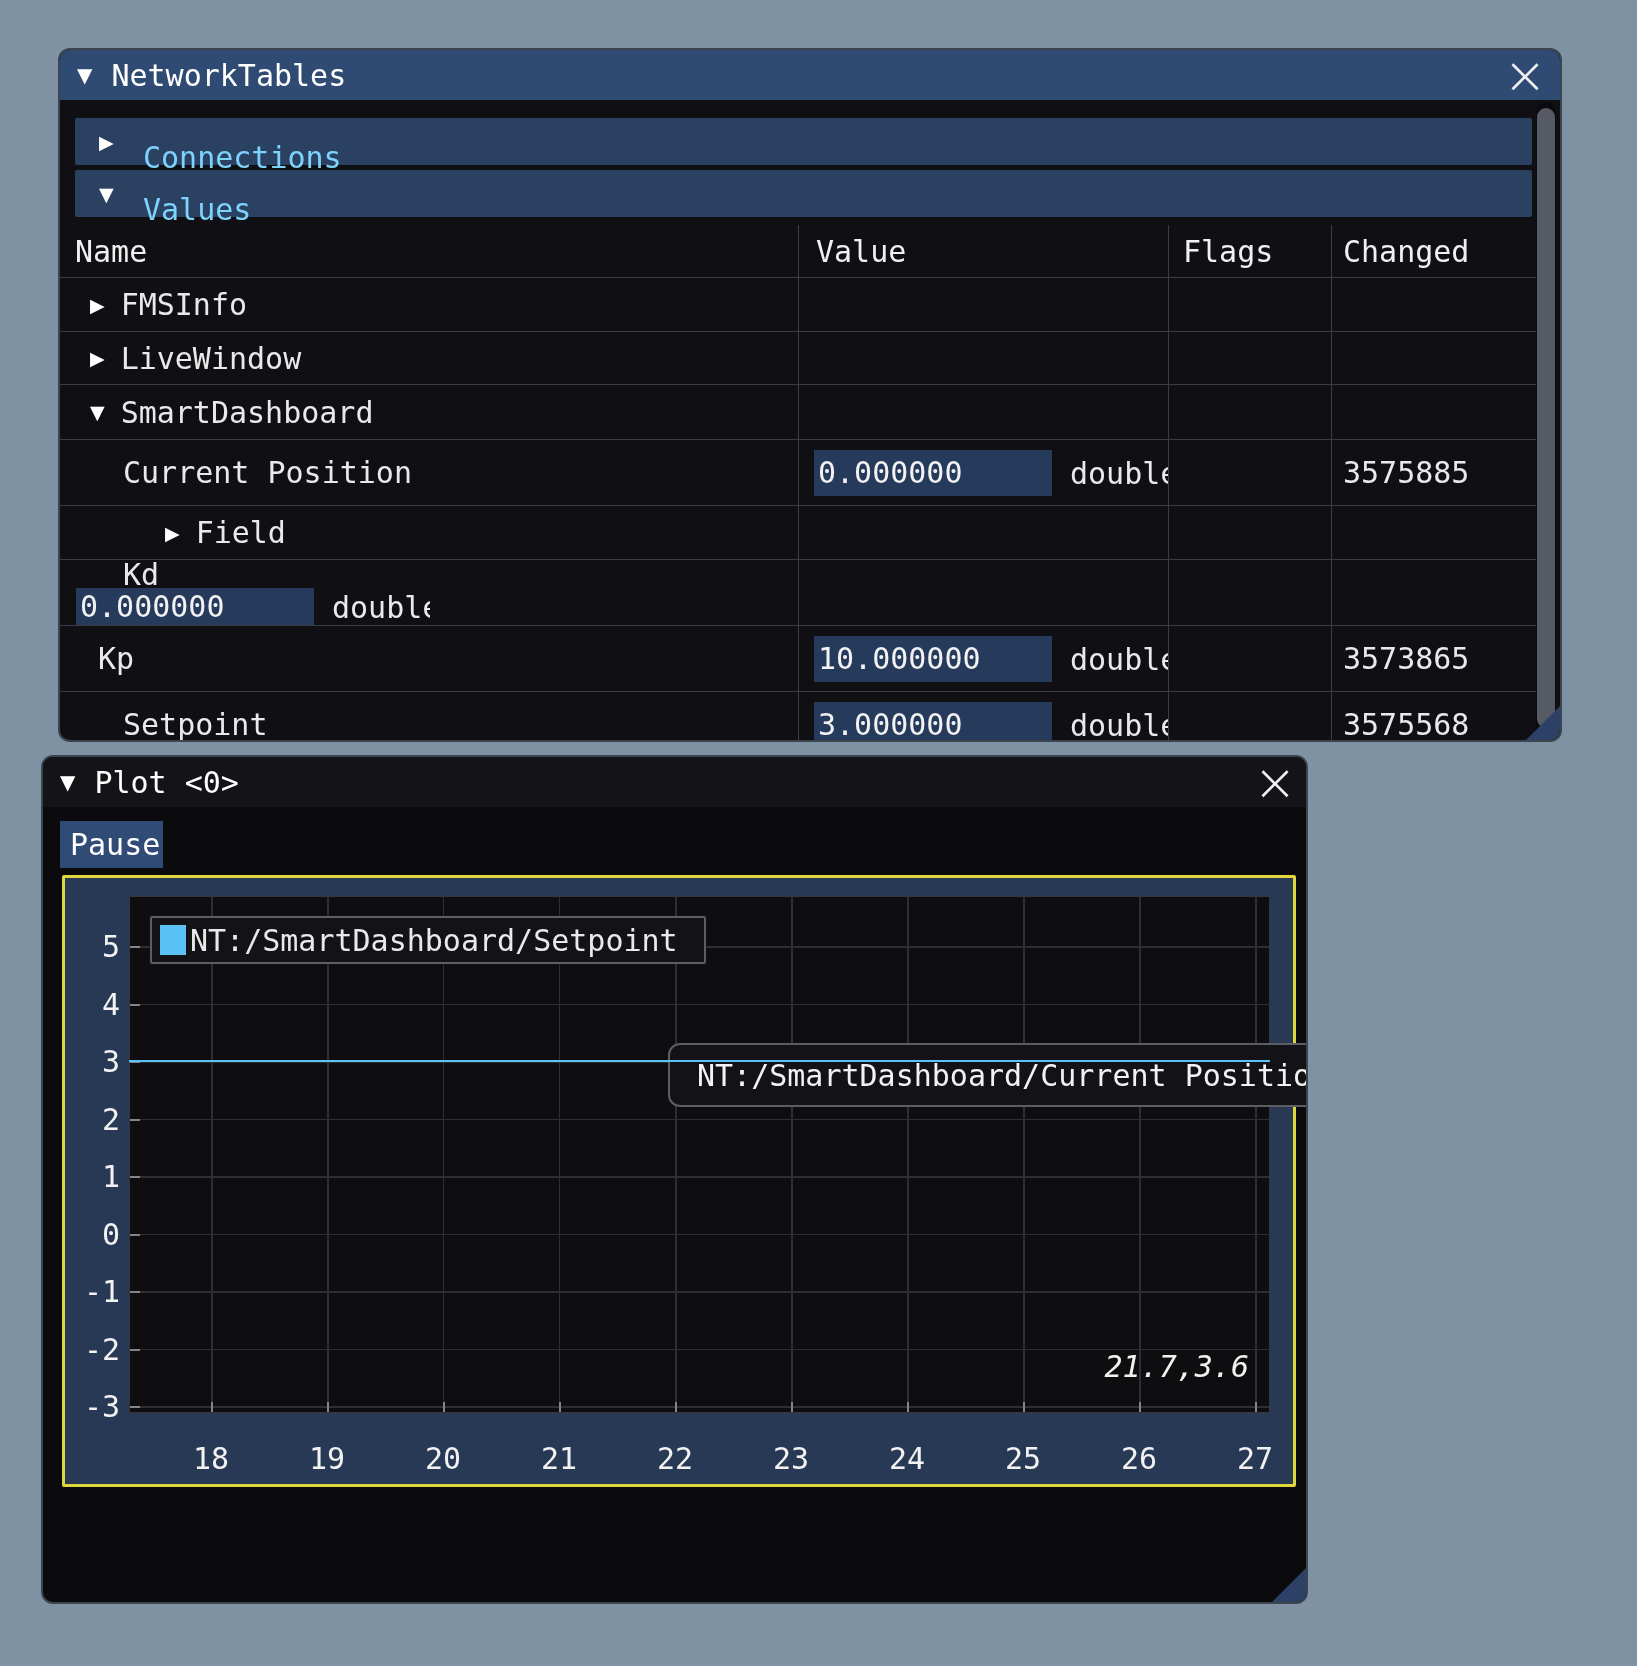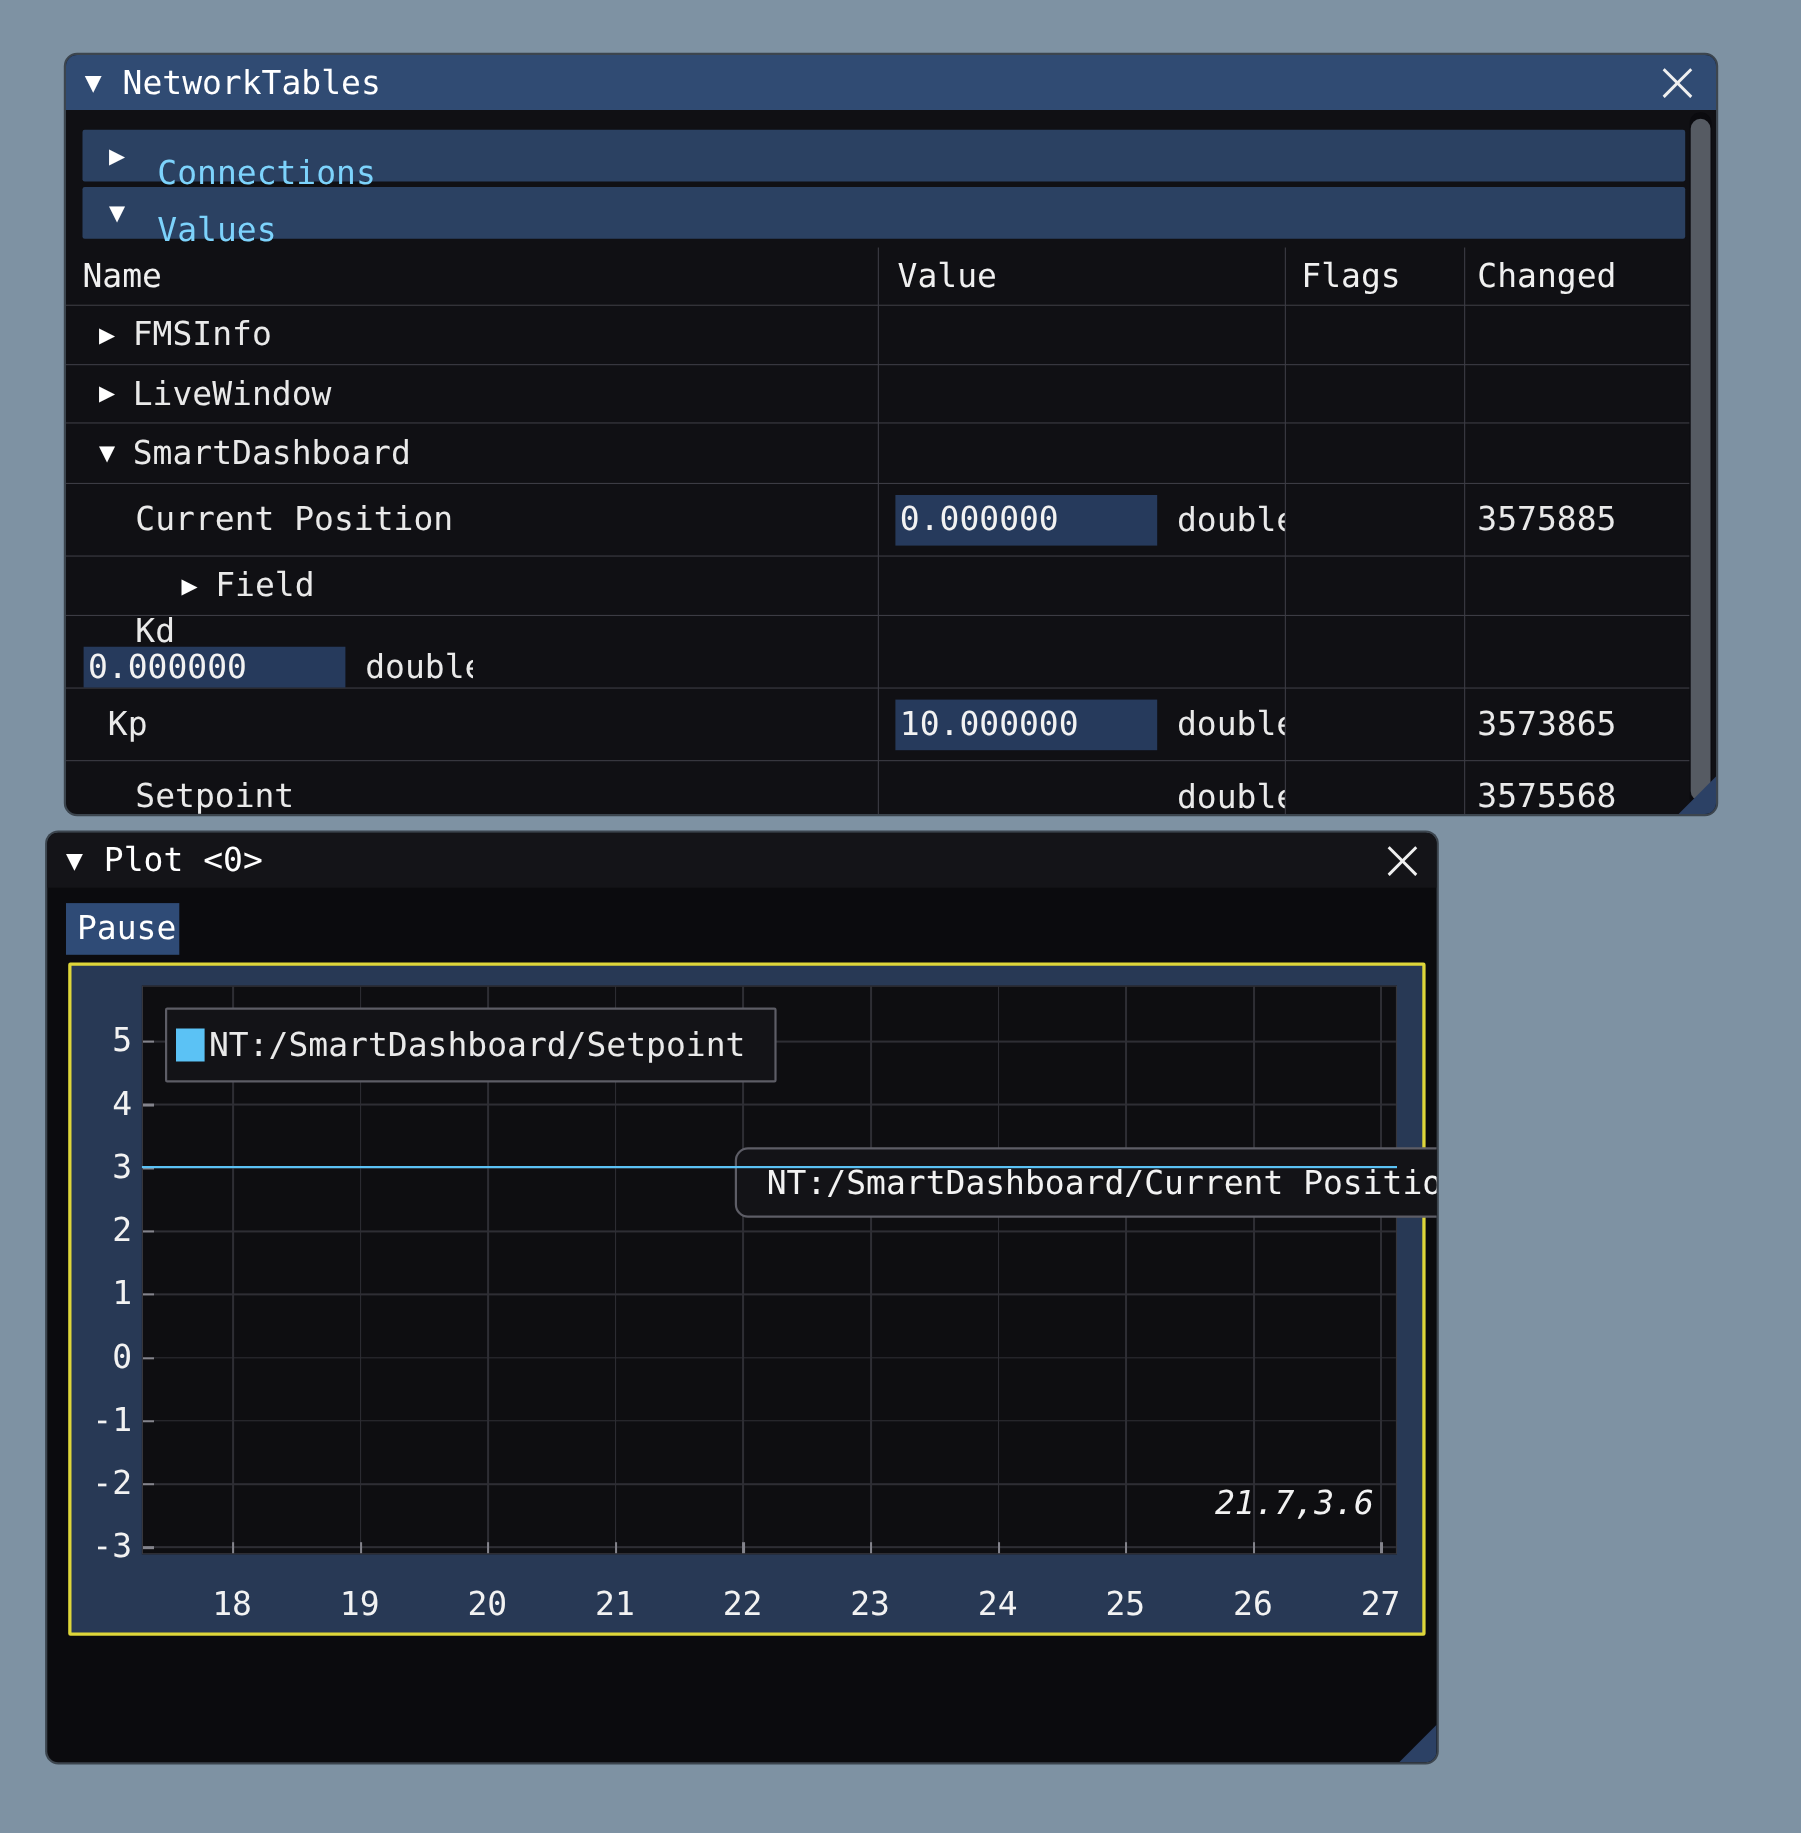--- a/index.html
+++ b/index.html
@@ -78,21 +78,21 @@
   .xtick-strip{position:absolute; left:0; bottom:0; width:100%; height:10px;
     background:repeating-linear-gradient(90deg, #84848c 0 2px, transparent 2px 116px);
     background-position-x:81px;}
   .ytick-strip{position:absolute; left:0; top:0; width:10px; height:100%;
     background:repeating-linear-gradient(180deg, #84848c 0 2px, transparent 2px 57.5px);
     background-position-y:49px;}
   .ylabel{position:absolute; left:0; width:55px; text-align:right; transform:translateY(-50%); color:#f2f2f2;}
   .xlabel{position:absolute; top:563px; transform:translateX(-50%); color:#f2f2f2;}
   .series-line{position:absolute; left:64px; width:1141px; height:2px; top:182px; z-index:6;}
   .legend-box{
-    position:absolute; left:85px; top:38px; width:556px; height:68px; z-index:3;
+    position:absolute; left:85px; top:38px; width:556px; height:48px; z-index:3;
     background:#131317; border:2px solid #5d5d66; border-radius:2px; box-sizing:border-box;
     display:flex; align-items:center; padding-left:8px;
   }
   .legend-swatch{width:26px; height:30px; margin-right:4px;}
   .drag-tooltip{
     position:absolute; left:603px; top:165px; width:650px; height:64px; z-index:4;
     background:#131317; border:2px solid #5d5d66; border-radius:12px; box-sizing:border-box;
     display:flex; align-items:center; padding-left:27px; color:#f2f2f2; white-space:pre;
   }
   .cursor-readout{position:absolute; right:20px; top:452px; color:#f2f2f2;}
@@ -225,20 +225,21 @@
       </div>
 
       <div class="trow" style="height:66px;">
         <div class="cell c-name">
           <div class="nwrap" style="padding-left:63px;">
             <span class="tri"></span>
             <span>Setpoint</span>
           </div>
         </div>
         <div class="cell c-value">
+          <input class="vinput" value="3.000000" style="">
           <span class="type-label">double</span>
         </div>
         <div class="cell c-flags"></div>
         <div class="cell c-changed">3575568</div>
       </div>
     </div>
 
     <div class="sb-track">
       <div class="sb-thumb"></div>
     </div>

